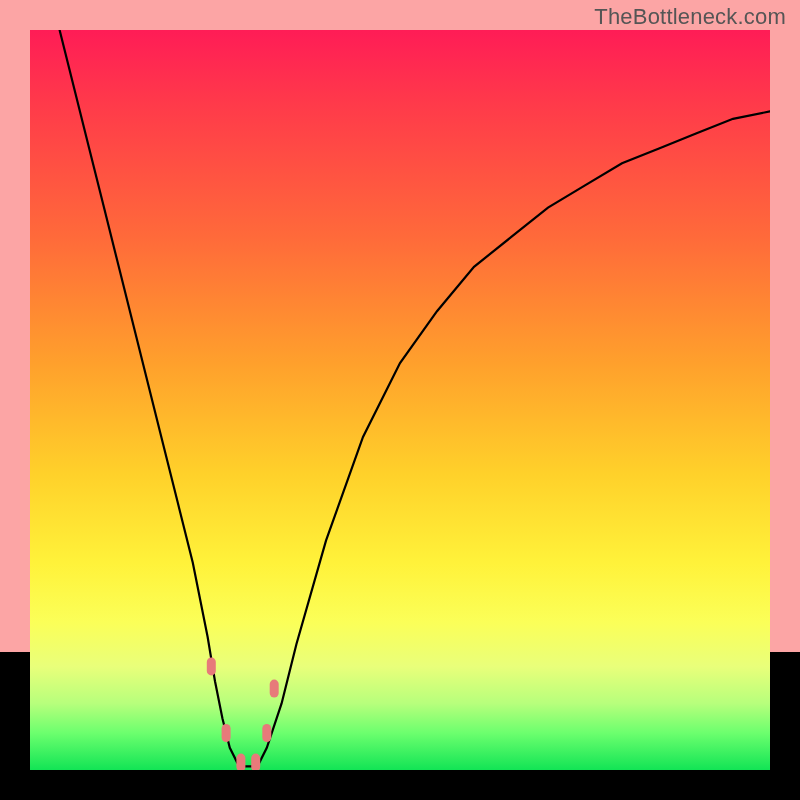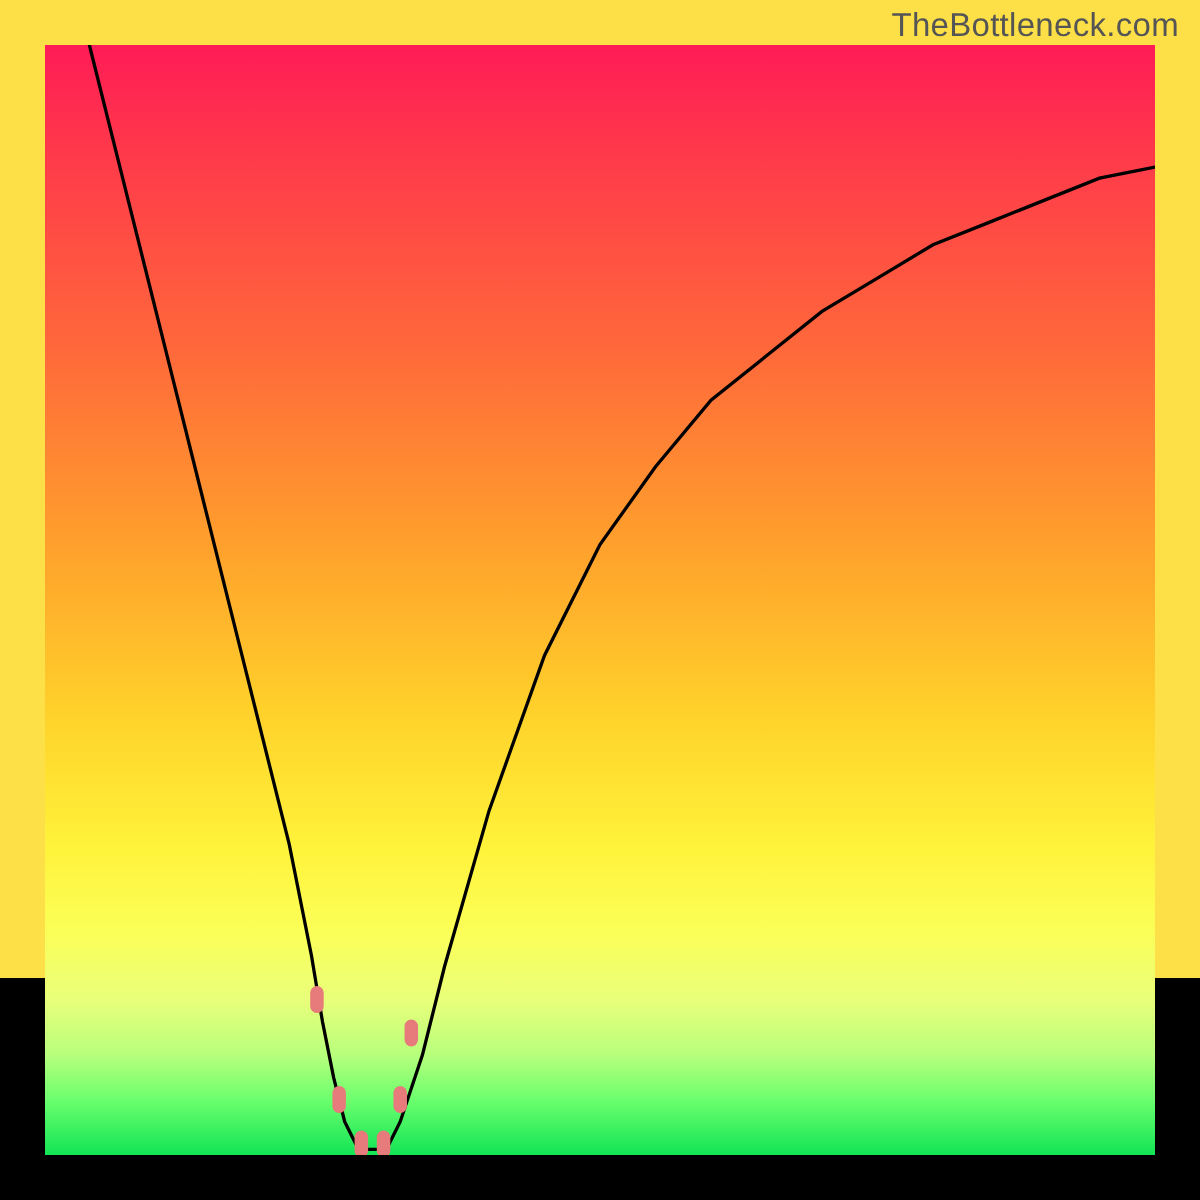--- a/index.html
+++ b/index.html
@@ -8,21 +8,21 @@
     width: 800px;
     height: 800px;
     overflow: hidden;
     background: #000;
     font-family: Arial, Helvetica, sans-serif;
   }
   .frame {
     position: relative;
     width: 800px;
     height: 652px;
-    background: #fde047;
+    background: #fca5a5;
   }
   .watermark {
     position: absolute;
     top: 4px;
     right: 14px;
     color: #555;
     font-size: 22px;
     font-weight: 400;
     letter-spacing: 0.2px;
     z-index: 30;

